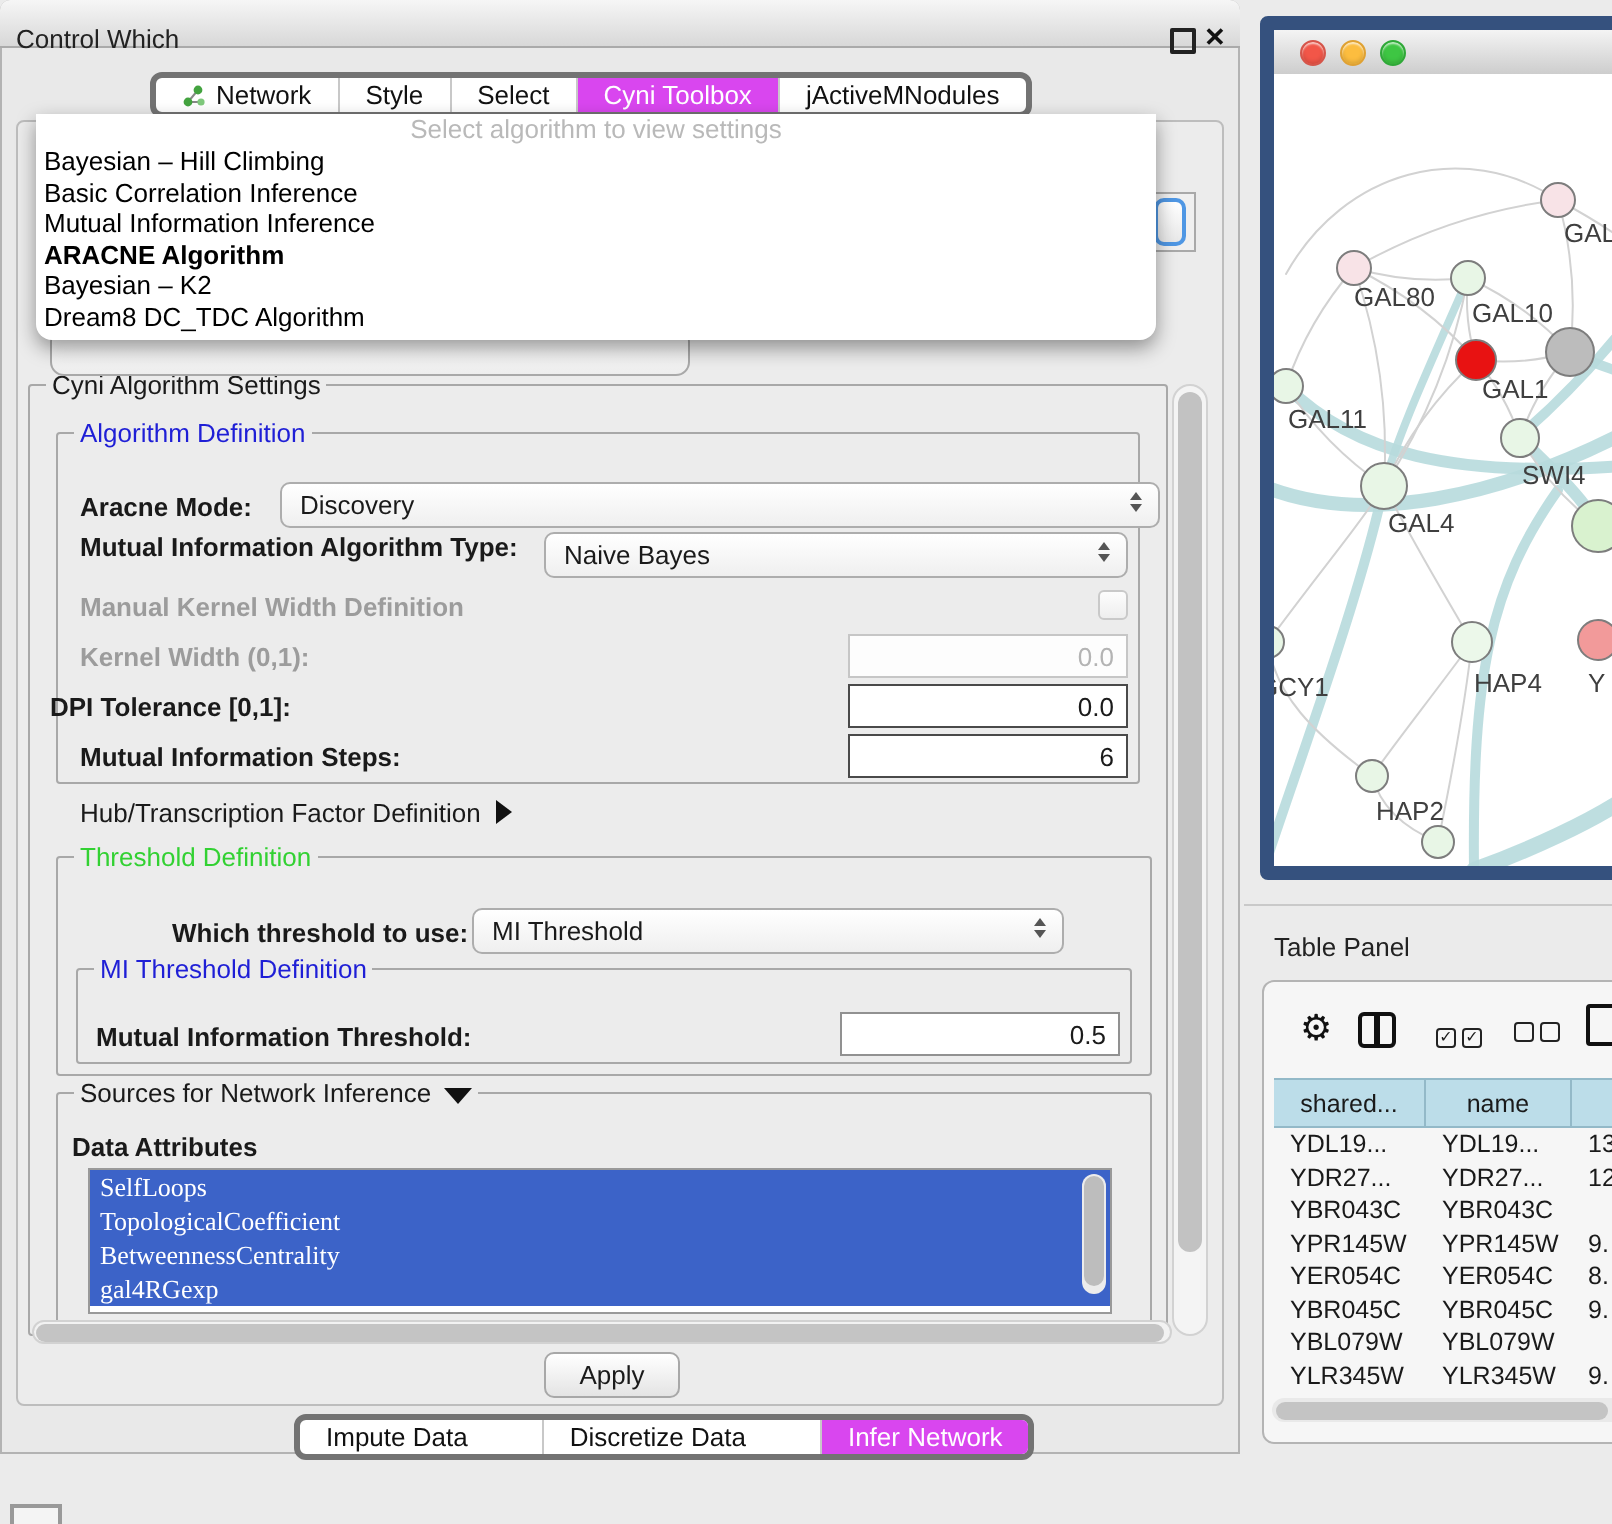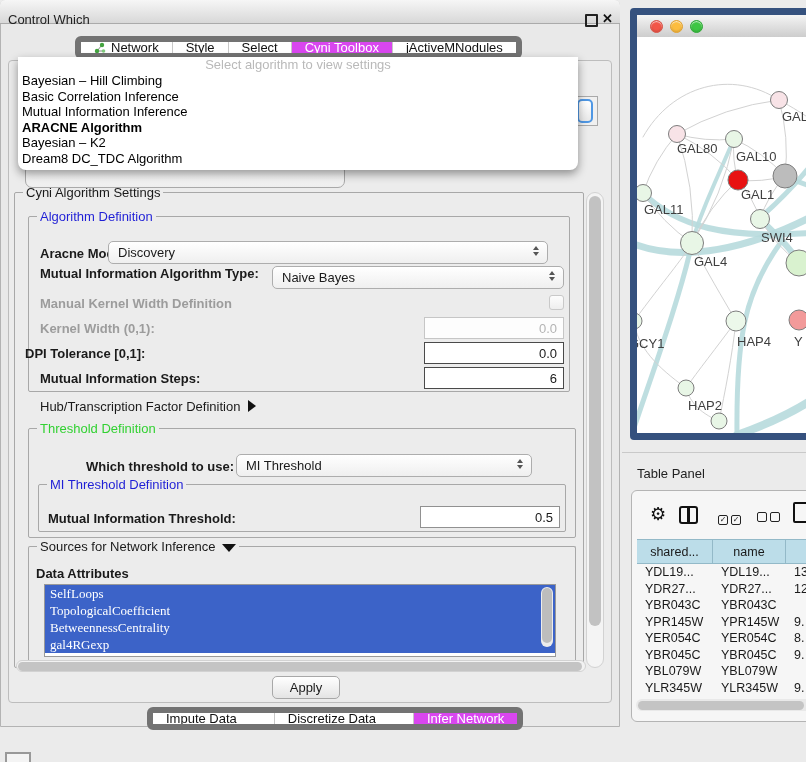--- a/index.html
+++ b/index.html
@@ -12,21 +12,21 @@
   .cp-window{left:0;top:8;width:620px;height:727px;background:#e9e9e9;
     border:1px solid #b3b3b3;border-radius:5px 5px 0 0;box-sizing:border-box;}
   .cp-titlebar{left:0;top:8;width:620px;height:24px;
     background:linear-gradient(#f6f6f6,#d8d8d8);border-bottom:1px solid #aaa;
     border-radius:5px 5px 0 0;box-sizing:border-box;}
   .cp-title{left:8px;top:12px;font-size:13px;color:#222;}
   .float-ico{left:585px;top:14px;width:9px;height:9px;border:2px solid #222;border-radius:1px;}
   .close-ico{left:602px;top:11px;font-size:13px;font-weight:bold;color:#111;}
 
   
-  .tabstrip{display:flex;height:23px;background:#fff;border:6px solid #737373;
+  .tabstrip{display:flex;height:23px;background:#fff;border:3px solid #737373;
     border-radius:6px;overflow:hidden;box-sizing:border-box;}
   .tabseg{display:flex;align-items:center;padding:0 13px;font-size:13px;color:#111;
     border-left:1px solid #c8c8c8;white-space:nowrap;}
   .tabseg:first-child{border-left:none;}
   .tabseg.sel{background:#d946ef;color:#fff;}
   .net-ico{width:12px;height:12px;margin-right:5px;display:inline-block;}
 
   
   .content-panel{left:8px;top:60px;width:604px;height:643px;background:#ececec;
     border:1px solid #bdbdbd;border-radius:4px;box-sizing:border-box;}
@@ -177,21 +177,21 @@
 
 <div class="abs fset" style="left:14px;top:192px;width:570px;height:476px;">
   <span class="fset-legend">Cyni Algorithm Settings</span>
 </div>
 
 <div class="abs fset" style="left:28px;top:216px;width:542px;height:176px;">
   <span class="fset-legend leg-blue">Algorithm Definition</span>
 </div>
 
 <div class="abs lbl" style="left:40px;top:246px;">Aracne Mode:</div>
-<div class="combo" style="left:108px;top:241px;width:440px;">
+<div class="combo" style="left:140px;top:241px;width:440px;">
   <span>Discovery</span>
   <span class="combo-arrows">
       <div class="arr-up"></div>
       <div class="arr-dn"></div>
     </span>
 </div>
 
 <div class="abs lbl" style="left:40px;top:266px;">Mutual Information Algorithm Type:</div>
 <div class="combo" style="left:272px;top:266px;width:292px;">
   <span>Naive Bayes</span>

